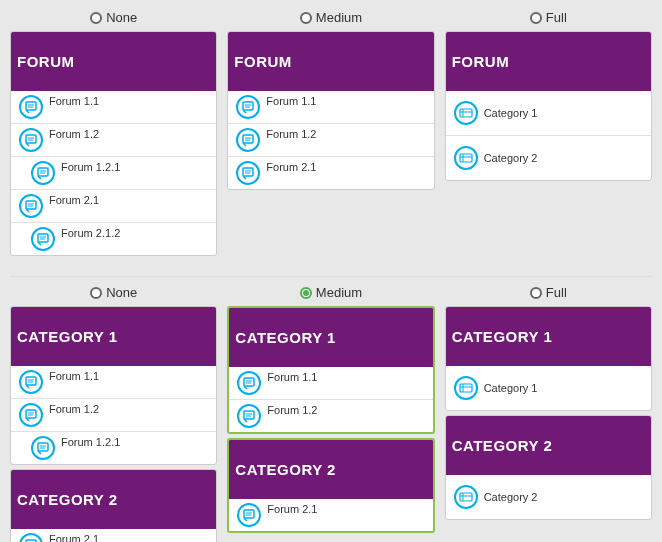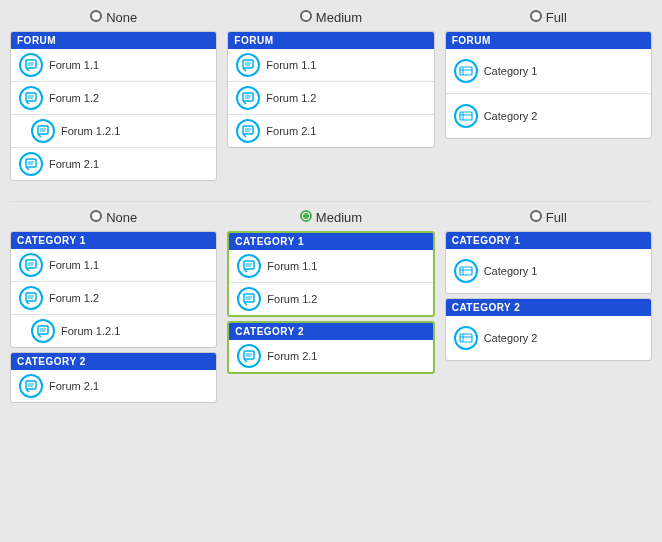--- a/index.html
+++ b/index.html
@@ -37,21 +37,21 @@
     .option-col {
       flex: 1;
       display: flex;
       flex-direction: column;
       align-items: center;
     }
 
     
     .radio-label {
       display: flex;
-      align-items: flex-start;
+      align-items: center;
       gap: 4px;
       margin-bottom: 6px;
       font-size: 13px;
     }
     .radio-circle {
       width: 12px;
       height: 12px;
       border-radius: 50%;
       border: 2px solid #666;
       display: inline-block;
@@ -77,31 +77,31 @@
       border: 1px solid #ccc;
       background: white;
       border-radius: 3px;
       overflow: hidden;
     }
     .forum-box.selected-box {
       border: 2px solid #8BC34A;
     }
 
     .section-header {
-      background: #1d4ed8;
+      background: #701a75;
       color: white;
-      font-size: 10px;
+      font-size: 15px;
       font-weight: bold;
-      padding: 3px 6px;
+      padding: 21px 6px;
       letter-spacing: 0.5px;
     }
 
     .forum-item {
       display: flex;
-      align-items: center;
+      align-items: flex-start;
       padding: 4px 8px;
       border-bottom: 1px solid #e0e0e0;
     }
     .forum-item:last-child {
       border-bottom: none;
     }
     .forum-item.indent {
       padding-left: 20px;
     }
 
@@ -206,20 +206,31 @@
         <div class="forum-item">
           <div class="forum-icon">
             <svg viewBox="0 0 14 14" fill="none">
                 <rect x="2" y="2" width="10" height="8" rx="1" stroke="#00AEEF" stroke-width="1.5"></rect>
                 <line x1="2" y1="10" x2="5" y2="13" stroke="#00AEEF" stroke-width="1.5"></line>
                 <line x1="4" y1="5" x2="10" y2="5" stroke="#00AEEF" stroke-width="1"></line>
                 <line x1="4" y1="7" x2="9" y2="7" stroke="#00AEEF" stroke-width="1"></line>
               </svg>
           </div>
           <span class="item-label">Forum 2.1</span>
+        </div>
+        <div class="forum-item indent">
+          <div class="forum-icon">
+            <svg viewBox="0 0 14 14" fill="none">
+                <rect x="2" y="2" width="10" height="8" rx="1" stroke="#00AEEF" stroke-width="1.5"></rect>
+                <line x1="2" y1="10" x2="5" y2="13" stroke="#00AEEF" stroke-width="1.5"></line>
+                <line x1="4" y1="5" x2="10" y2="5" stroke="#00AEEF" stroke-width="1"></line>
+                <line x1="4" y1="7" x2="9" y2="7" stroke="#00AEEF" stroke-width="1"></line>
+              </svg>
+          </div>
+          <span class="item-label">Forum 2.1.2</span>
         </div>
       </div>
     </div>
 
     <div class="option-col">
       <div class="radio-label">
         <span class="radio-circle"></span>
         <span>Medium</span>
       </div>
       <div class="forum-box">

